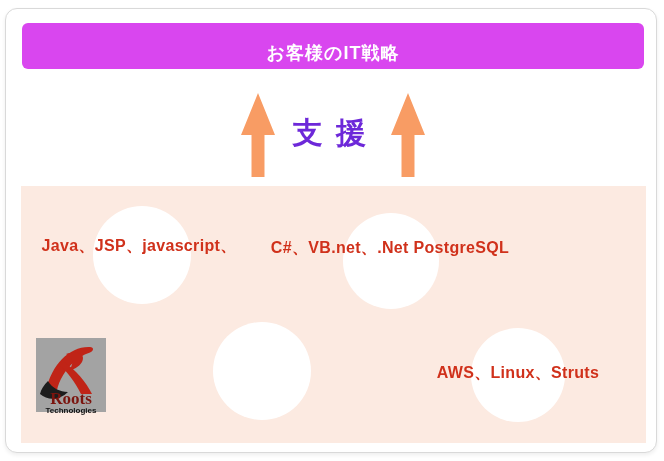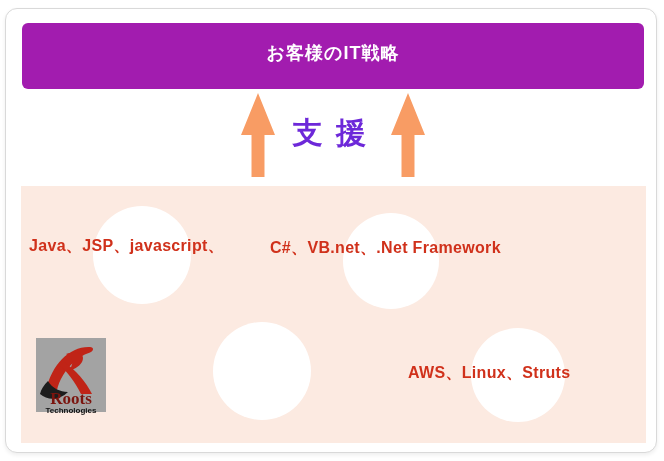--- a/index.html
+++ b/index.html
@@ -8,22 +8,22 @@
     font-family:"Liberation Sans", sans-serif;
     -webkit-font-smoothing:antialiased;
   }
   .card{
     position:absolute;left:5px;top:8px;width:650px;height:443px;
     background:#ffffff;border:1px solid #d9d9d9;border-radius:12px;
     box-shadow:0 2px 4px rgba(0,0,0,.07);
     overflow:hidden;
   }
   .banner{
-    position:absolute;left:16px;top:14px;width:622px;height:66px;
-    background:#a21caf;border-radius:6px;
+    position:absolute;left:16px;top:14px;width:622px;height:46px;
+    background:#d946ef;border-radius:6px;
     color:#ffffff;font-size:18px;font-weight:bold;
     text-align:center;line-height:61px;letter-spacing:1px;
   }
   .arrow{position:absolute;width:34px;height:84px;top:84px;}
   .arrow.a1{left:235px;}
   .arrow.a2{left:385px;}
   .support-label{
     position:absolute;left:269px;top:102px;width:116px;height:44px;
     font-size:30px;font-weight:600;color:#6d28d9;
     text-align:center;line-height:44px;
@@ -33,21 +33,21 @@
     position:absolute;left:15px;top:177px;width:625px;height:257px;
     background:#fceae1;
   }
   .circle{position:absolute;background:#ffffff;border-radius:50%;}
   .circle.c1{left:72px;top:20px;width:98px;height:98px;}
   .circle.c2{left:322px;top:27px;width:96px;height:96px;}
   .circle.c3{left:192px;top:136px;width:98px;height:98px;}
   .circle.c4{left:450px;top:142px;width:94px;height:94px;}
   .tech{
     position:absolute;color:#d0311b;font-weight:bold;font-size:16px;
-    line-height:23px;text-align:left;letter-spacing:0.02em;white-space:nowrap;
+    line-height:23px;text-align:center;letter-spacing:0.02em;white-space:nowrap;
   }
   .tech.g1{left:8px;top:48px;width:220px;}
   .tech.g2{left:249px;top:50px;width:240px;}
   .tech.g3{left:119px;top:172px;width:240px;}
   .tech.g4{left:387px;top:175px;width:220px;}
   .logo{
     position:absolute;left:15px;top:152px;width:70px;height:74px;
     background:#a3a3a3;
   }
   .logo svg{display:block;width:70px;height:78px;}
@@ -78,21 +78,21 @@
     <div class="circle c1"></div>
     <div class="circle c2"></div>
     <div class="circle c3"></div>
     <div class="circle c4"></div>
 
     <div class="tech g1">
       <div>Java、JSP、javascript、</div>
     </div>
 
     <div class="tech g2">
-      <div>C#、VB.net、.Net Framework</div>
+      <div>C#、VB.net、.Net PostgreSQL</div>
     </div>
 
 
     <div class="tech g4">
       <div>AWS、Linux、Struts</div>
     </div>
 
     <div class="logo">
       <svg viewBox="0 0 70 78" aria-hidden="true">
 

